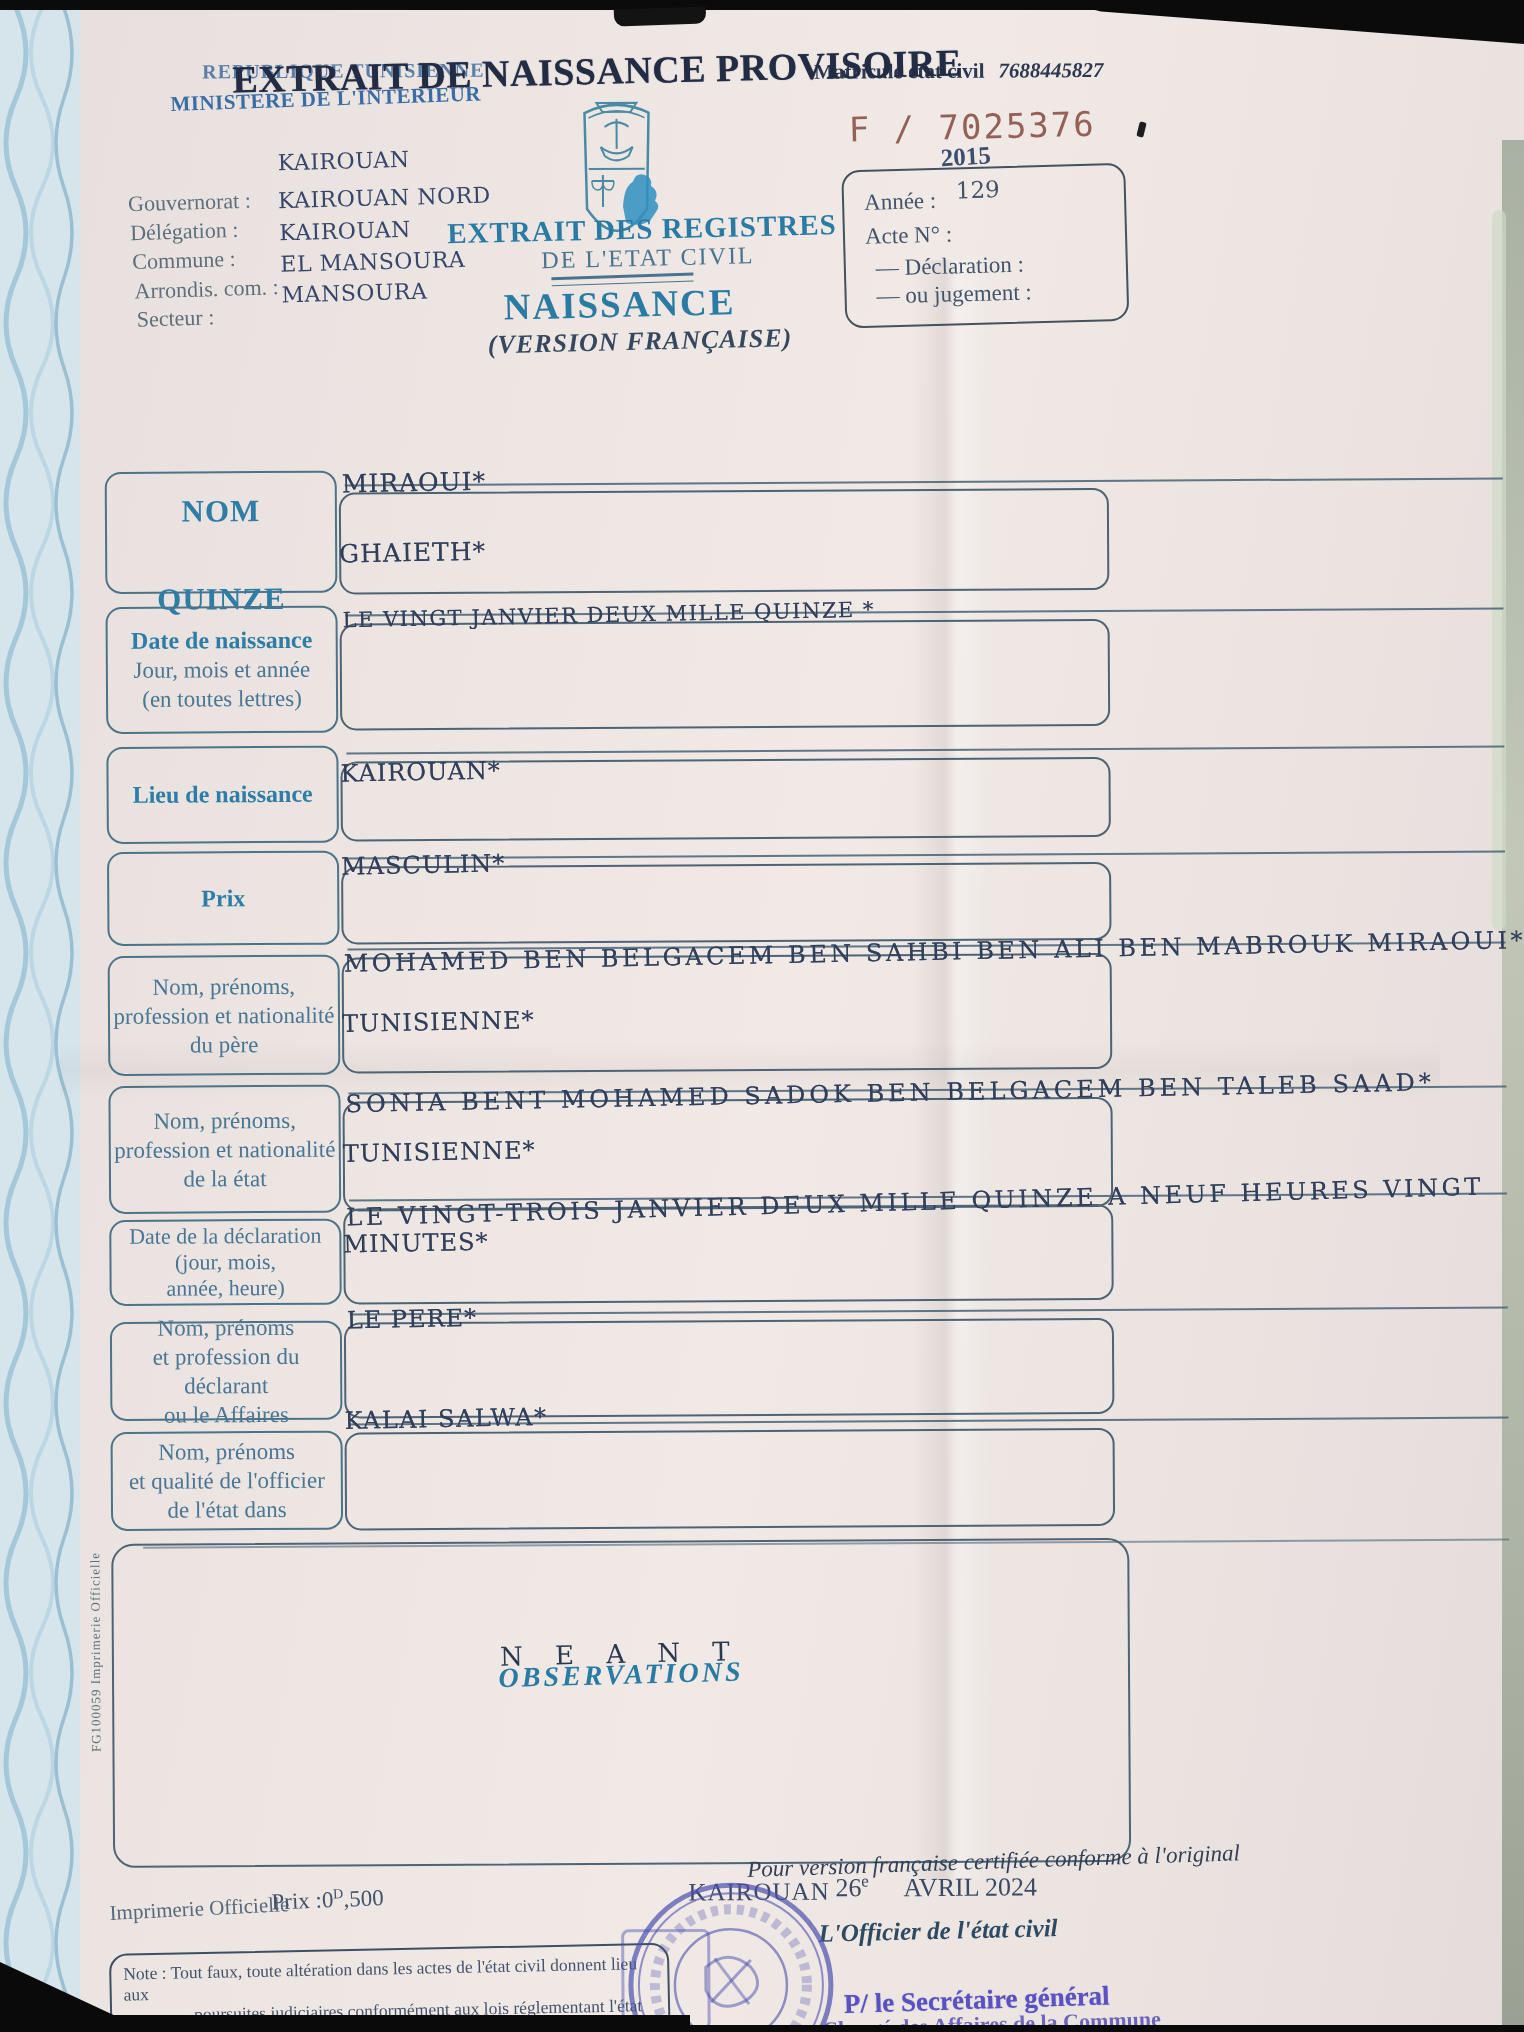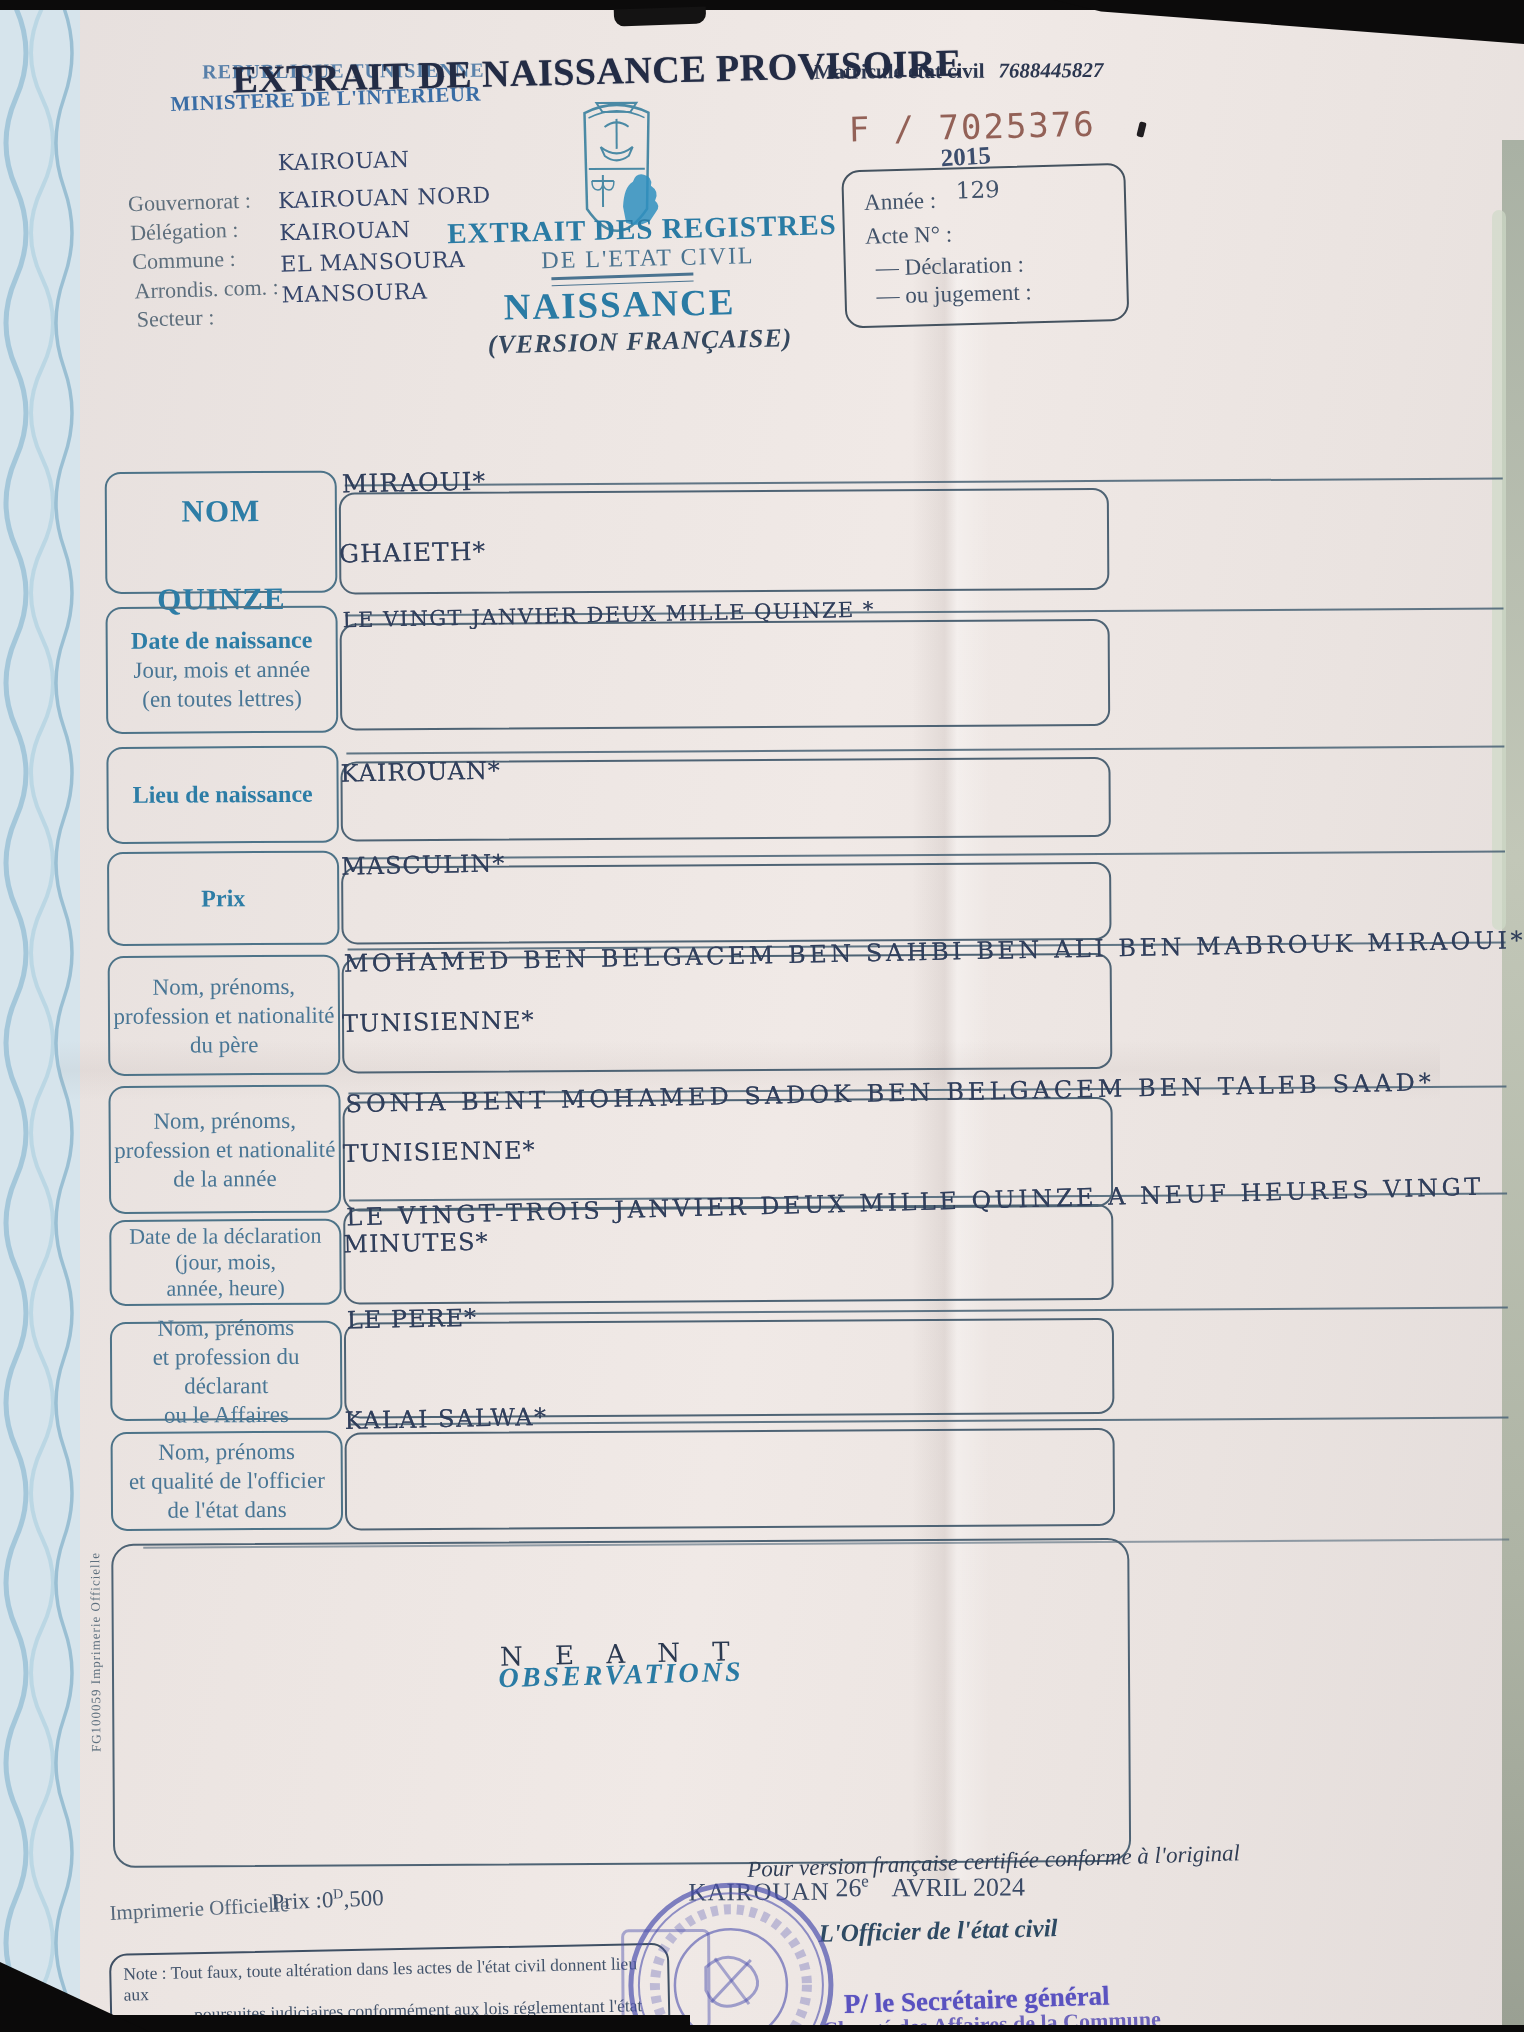--- a/index.html
+++ b/index.html
@@ -187,21 +187,21 @@
       <div class="ll">du père</div>
     </div>
     <div class="rule" style="top:946px;"></div>
     <div class="vbox" style="top:955px;height:116px;"></div>
     <div class="typed" style="left:344px;top:939px;letter-spacing:3.5px;">MOHAMED BEN BELGACEM BEN SAHBI BEN ALI BEN MABROUK MIRAOUI*</div>
     <div class="typed" style="left:342px;top:1006px;">TUNISIENNE*</div>
 
     <div class="lbox" style="top:1082px;height:128px;">
       <div class="ll">Nom, prénoms,</div>
       <div class="ll">profession et nationalité</div>
-      <div class="ll">de la année</div>
+      <div class="ll">de la état</div>
     </div>
     <div class="rule" style="top:1090px;"></div>
     <div class="vbox" style="top:1099px;height:110px;"></div>
     <div class="typed" style="left:345px;top:1080px;letter-spacing:4px;">SONIA BENT MOHAMED SADOK BEN BELGACEM BEN TALEB SAAD*</div>
     <div class="typed" style="left:342px;top:1136px;">TUNISIENNE*</div>
 
     <div class="lbox" style="top:1216px;height:86px;">
       <div class="ll" style="font-size:22px;line-height:26px;">Date de la déclaration</div>
       <div class="ll" style="font-size:22px;line-height:26px;">(jour, mois,</div>
       <div class="ll" style="font-size:22px;line-height:26px;">année, heure)</div>
@@ -232,21 +232,21 @@
     <div class="rule" style="top:1543px;left:140px;width:1366px;opacity:.6;"></div>
     <div class="vbox" style="left:108px;top:1540px;width:1018px;height:324px;border-radius:22px;"></div>
     <div class="abs neant">N E A N T</div>
     <div class="abs obslab">OBSERVATIONS</div>
 
     <div class="abs sidecode">FG100059   Imprimerie Officielle</div>
     <div class="abs certified">Pour version française certifiée conforme à l'original</div>
     <div class="abs place">KAIROUAN</div>
     <div class="abs dateline">
       <span>26</span><sup>e</sup>
-      <span style="margin-left:16px;text-align:right;">AVRIL 2024</span>
+      <span style="margin-left:28px;text-align:right;">AVRIL 2024</span>
     </div>
     <div class="abs imprim">Imprimerie Officielle</div>
     <div class="abs prix">
       <span>Prix :0</span><sup style="font-size:14px;">D</sup><span>,500</span>
     </div>
     <div class="abs officier">L'Officier de l'état civil</div>
 
     <div class="abs notebox">
       <div>Note : Tout faux, toute altération dans les actes de l'état civil donnent lieu aux</div>
       <div class="n2">poursuites judiciaires conformément aux lois réglementant l'état civil et le</div>

